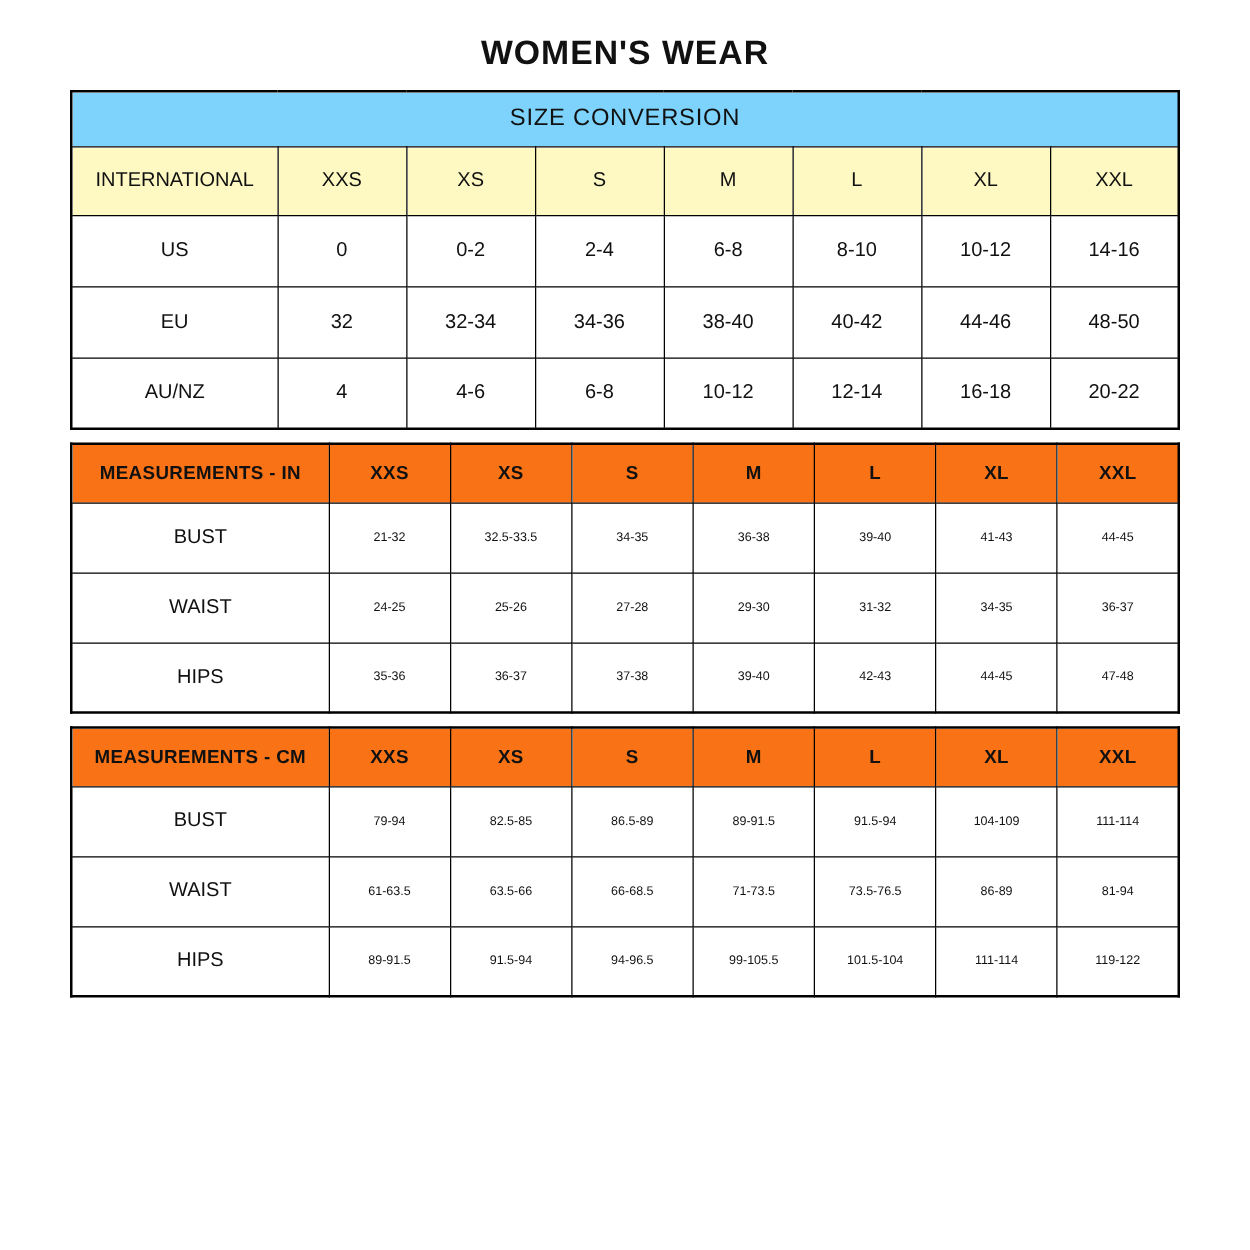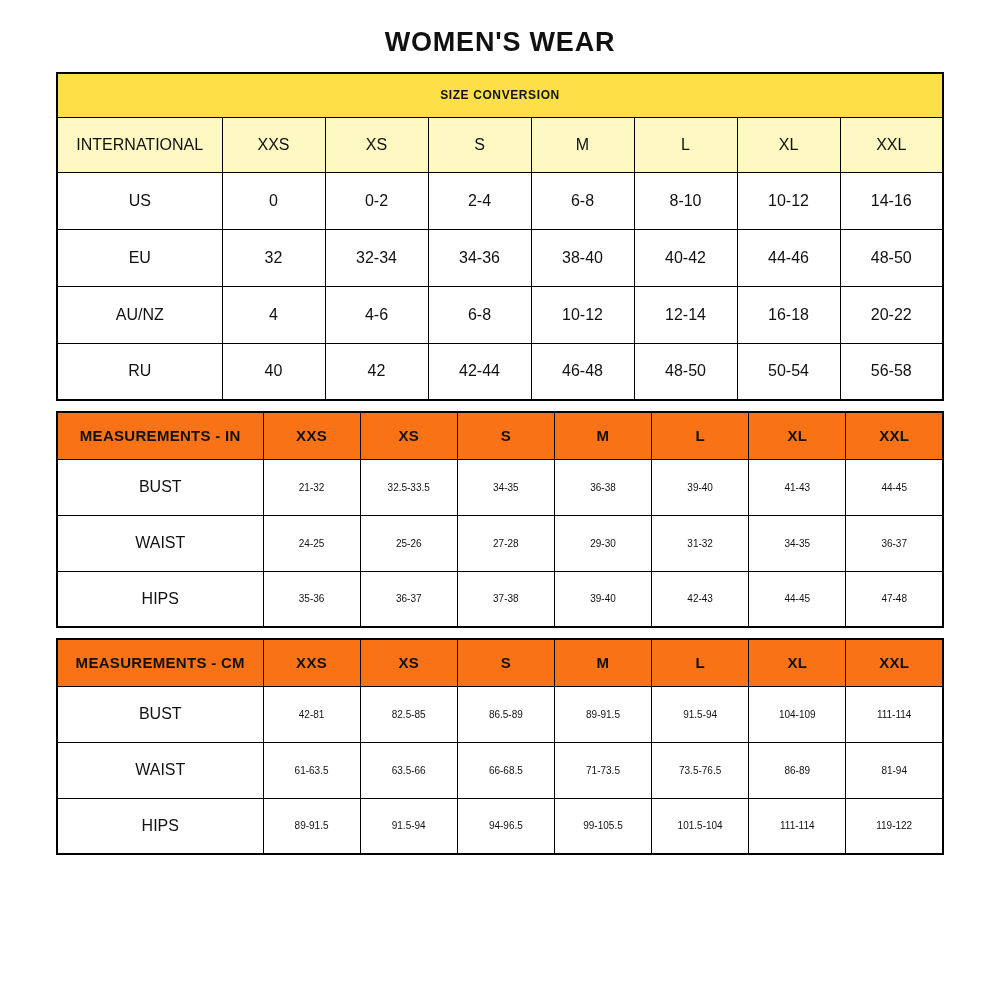--- a/index.html
+++ b/index.html
@@ -33,23 +33,23 @@
   th, td {
     border: 1px solid #000;
     text-align: center;
     vertical-align: middle;
     padding: 0 4px;
     overflow: hidden;
   }
   
   .size-table .title-bar {
     height: 44px;
-    background: #fde047;
-    font-weight: bold;
-    font-size: 12px;
+    background: #7dd3fc;
+    font-weight: normal;
+    font-size: 19px;
     letter-spacing: 0.6px;
   }
   .size-table th.plain-head {
     background: #fef9c3;
     font-weight: normal;
     height: 55px;
     font-size: 16px;
   }
   .size-table td {
     height: 57px;
@@ -132,30 +132,20 @@
         <tr>
           <td class="label-cell">AU/NZ</td>
           <td>4</td>
           <td>4-6</td>
           <td>6-8</td>
           <td>10-12</td>
           <td>12-14</td>
           <td>16-18</td>
           <td>20-22</td>
         </tr>
-        <tr>
-          <td class="label-cell">RU</td>
-          <td>40</td>
-          <td>42</td>
-          <td>42-44</td>
-          <td>46-48</td>
-          <td>48-50</td>
-          <td>50-54</td>
-          <td>56-58</td>
-        </tr>
       </tbody>
   </table>
 
   <table class="meas-table">
     <colgroup>
       <col style="width:206px">
         <col>
         <col>
         <col>
         <col>
@@ -228,21 +218,21 @@
         <th>S</th>
         <th>M</th>
         <th>L</th>
         <th>XL</th>
         <th>XXL</th>
       </tr>
     </thead>
     <tbody>
         <tr>
           <td class="label-cell">BUST</td>
-          <td>42-81</td>
+          <td>79-94</td>
           <td>82.5-85</td>
           <td>86.5-89</td>
           <td>89-91.5</td>
           <td>91.5-94</td>
           <td>104-109</td>
           <td>111-114</td>
         </tr>
         <tr>
           <td class="label-cell">WAIST</td>
           <td>61-63.5</td>

